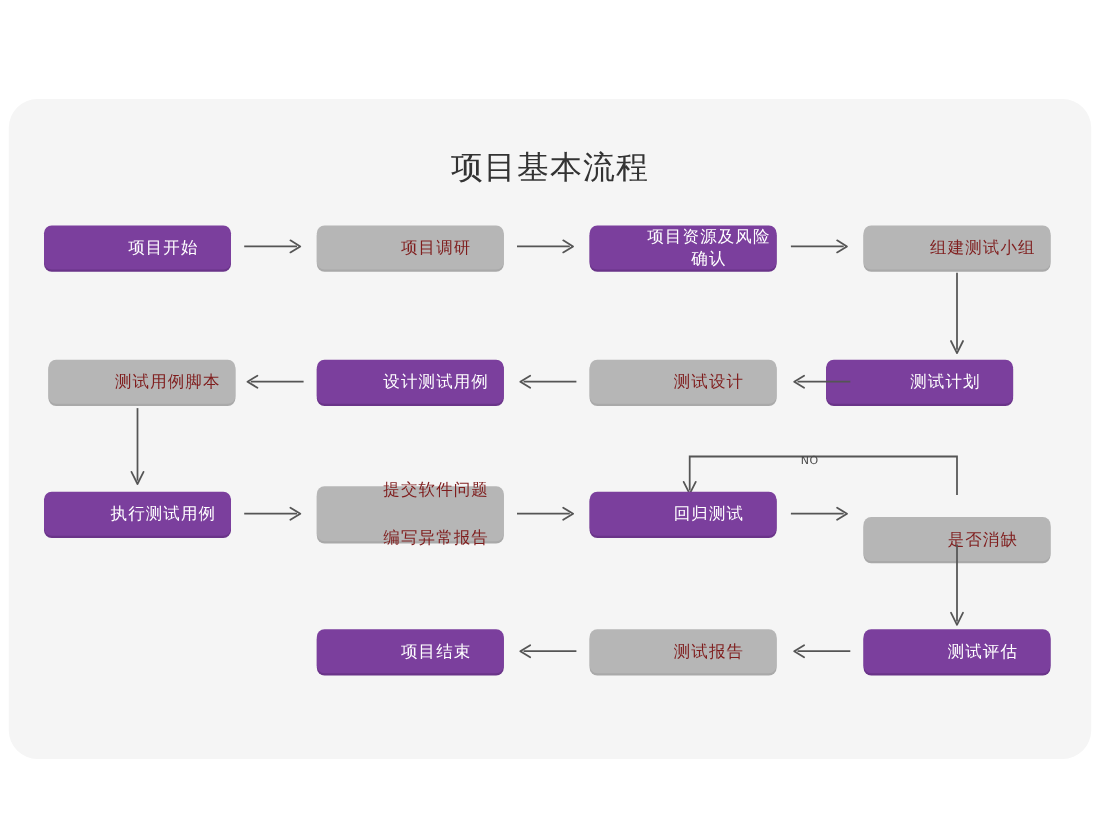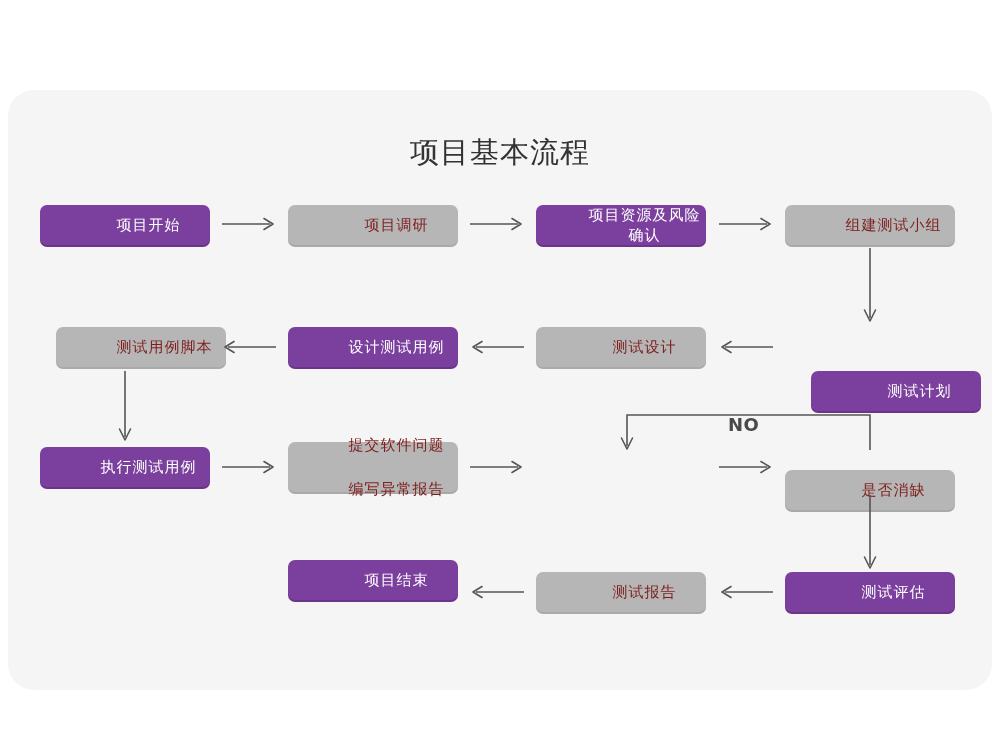--- a/index.html
+++ b/index.html
@@ -77,25 +77,24 @@
   .node .line2 { display: block; }
 
   
   .harrow, .varrow, .polyline {
     position: absolute;
   }
   .harrow svg, .varrow svg, .polyline svg { display: block; overflow: visible; }
 
   .edge-label {
     position: absolute;
-    font-size: 18px;
+    font-size: 10px;
     color: #4a4a4a;
     letter-spacing: 0.5px;
     white-space: nowrap;
-    font-weight: bold;
   }
 </style>
 </head>
 <body>
 
 <div id="page">
 
   <div id="canvas-panel"></div>
 
   <div id="flow-title">项目基本流程</div>
@@ -132,30 +131,30 @@
     </svg>
   </div>
 
   <div class="varrow" style="left:863px; top:248px;">
     <svg width="14" height="76" viewBox="0 0 14 76">
       <line x1="7" y1="0" x2="7" y2="70" stroke="#555555" stroke-width="1.6"></line>
       <polyline points="1.5,62 7,73 12.5,62" fill="none" stroke="#555555" stroke-width="1.6" stroke-linecap="round" stroke-linejoin="round"></polyline>
     </svg>
   </div>
 
-  <div class="node gray" style="left:56px; top:327px;">
+  <div class="node gray" style="left:44px; top:327px;">
     <span>测试用例脚本</span>
   </div>
   <div class="node purple" style="left:288px; top:327px;">
     <span>设计测试用例</span>
   </div>
   <div class="node gray" style="left:536px; top:327px;">
     <span>测试设计</span>
   </div>
-  <div class="node purple" style="left:811px; top:327px;margin-top:44px;">
+  <div class="node purple" style="left:751px; top:327px;">
     <span>测试计划</span>
   </div>
 
   <div class="harrow" style="left:222px; top:340px;">
     <svg width="54" height="14" viewBox="0 0 54 14">
       <line x1="6" y1="7" x2="54" y2="7" stroke="#555555" stroke-width="1.6"></line>
       <polyline points="12,1.5 3,7 12,12.5" fill="none" stroke="#555555" stroke-width="1.6" stroke-linecap="round" stroke-linejoin="round"></polyline>
     </svg>
   </div>
   <div class="harrow" style="left:470px; top:340px;">
@@ -186,20 +185,23 @@
   </div>
   <div class="edge-label" style="left:728px; top:414px;">NO</div>
 
   <div class="node purple" style="left:40px; top:447px;">
     <span>执行测试用例</span>
   </div>
   <div class="node gray tall" style="left:288px; top:442px;">
     <span class="line1">提交软件问题</span>
     <span class="line2">编写异常报告</span>
   </div>
+  <div class="node purple" style="left:536px; top:447px;">
+    <span>回归测试</span>
+  </div>
   <div class="node gray" style="left:785px; top:447px;margin-top:23px;">
     <span>是否消缺</span>
   </div>
 
   <div class="harrow" style="left:222px; top:460px;">
     <svg width="54" height="14" viewBox="0 0 54 14">
       <line x1="0" y1="7" x2="48" y2="7" stroke="#555555" stroke-width="1.6"></line>
       <polyline points="42,1.5 51,7 42,12.5" fill="none" stroke="#555555" stroke-width="1.6" stroke-linecap="round" stroke-linejoin="round"></polyline>
     </svg>
   </div>
@@ -217,21 +219,21 @@
   </div>
 
   <div class="varrow" style="left:863px; top:495px;">
     <svg width="14" height="76" viewBox="0 0 14 76">
       <line x1="7" y1="0" x2="7" y2="70" stroke="#555555" stroke-width="1.6"></line>
       <polyline points="1.5,62 7,73 12.5,62" fill="none" stroke="#555555" stroke-width="1.6" stroke-linecap="round" stroke-linejoin="round"></polyline>
     </svg>
   </div>
   <div class="edge-label" style="left:878px; top:543px;margin-top:32px;">YES</div>
 
-  <div class="node purple" style="left:288px; top:560px;">
+  <div class="node purple" style="left:288px; top:572px;">
     <span>项目结束</span>
   </div>
   <div class="node gray" style="left:536px; top:572px;">
     <span>测试报告</span>
   </div>
   <div class="node purple" style="left:785px; top:572px;">
     <span>测试评估</span>
   </div>
 
   <div class="harrow" style="left:470px; top:585px;">

